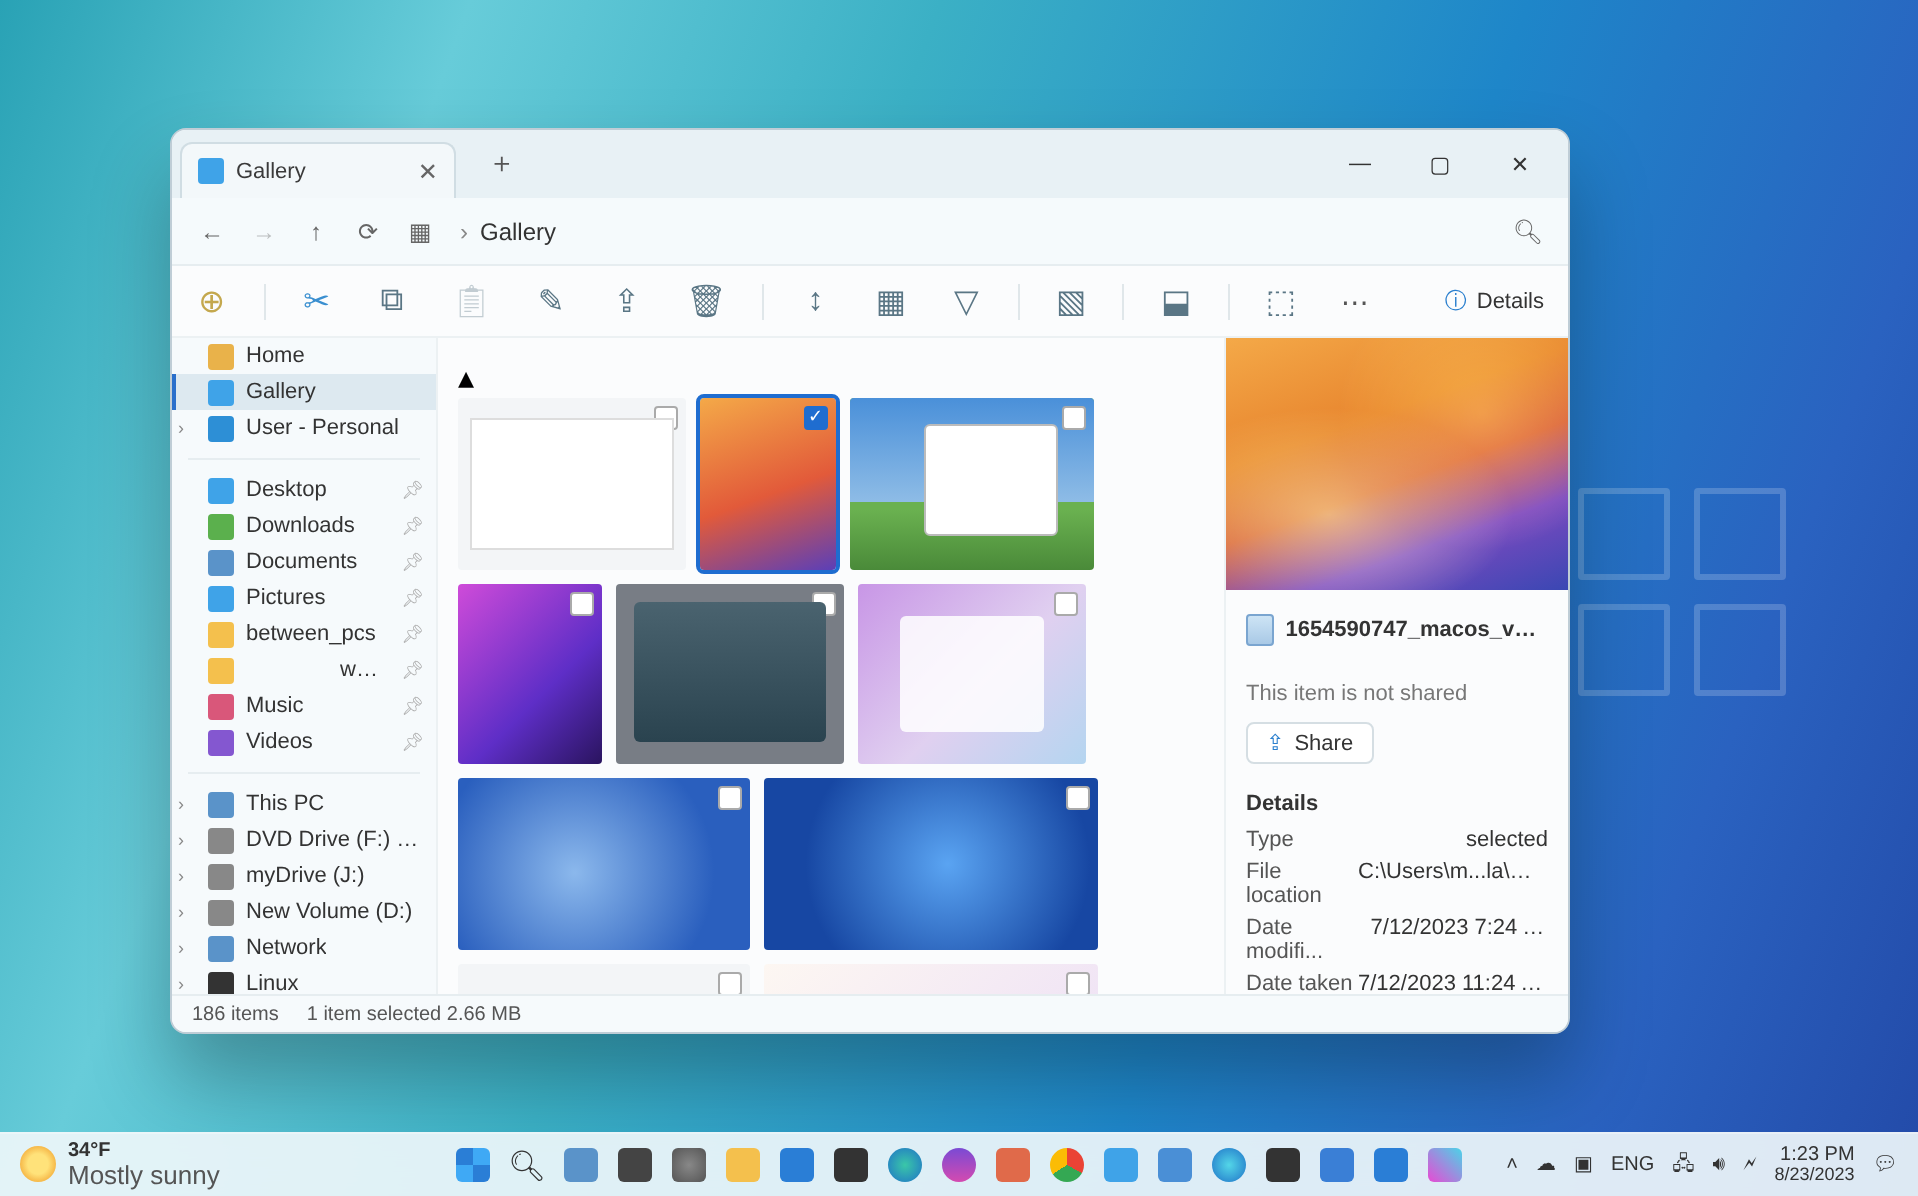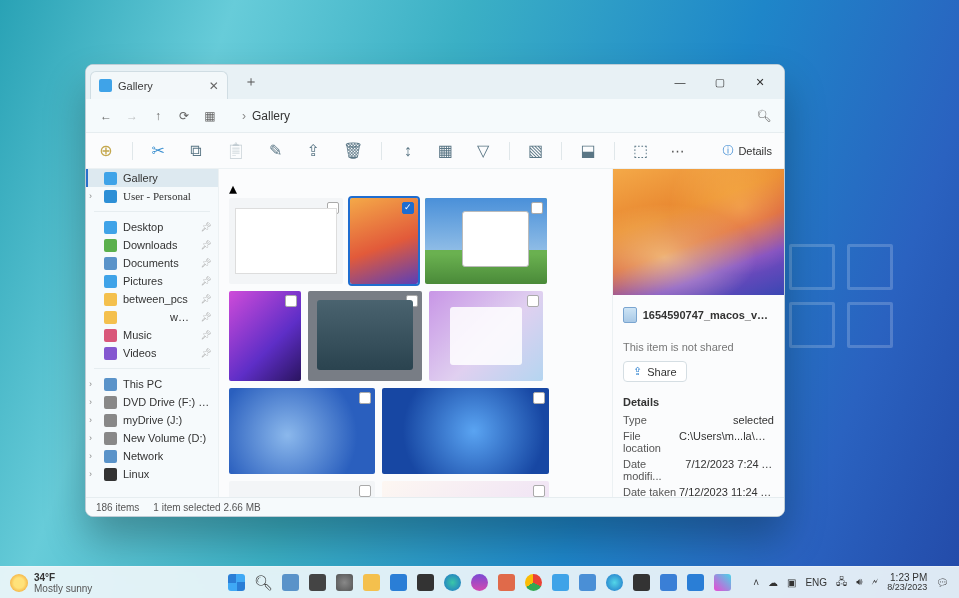--- a/index.html
+++ b/index.html
@@ -15,21 +15,21 @@
   .titlebar { height:34px; background:#e8f1f5; display:flex; align-items:center; padding:0 4px; }
   .tab { display:flex; align-items:center; gap:6px; background:#f3f8fa; border:1px solid #d0dde3; border-bottom:none; border-radius:6px 6px 0 0; padding:4px 8px 4px 8px; margin-top:6px; height:28px; font-size:11px; color:#3a3a3a; }
   .tab .ico{width:13px;height:13px;background:#3fa3e8;border-radius:2px;}
   .tab .close{margin-left:50px;color:#666;font-size:12px;cursor:pointer;}
   .newtab{margin-left:10px;color:#555;font-size:14px;cursor:pointer;padding:4px 6px;}
   .spacer{flex:1;}
   .wbtn{width:40px;height:28px;display:flex;align-items:center;justify-content:center;color:#333;font-size:11px;cursor:pointer;}
 
   .navbar{height:34px;background:#f5fafc;border-bottom:1px solid #e6edf0;display:flex;align-items:center;padding:0 8px;gap:2px;font-size:12px;color:#333;}
   .nbtn{width:24px;height:24px;display:flex;align-items:center;justify-content:center;color:#666;cursor:pointer;border-radius:3px;}
-  .crumb{margin-left:18px;color:#888;}
+  .crumb{margin-left:6px;color:#888;}
   .crumb .loc{margin-left:6px;color:#333;}
   .search{margin-left:auto;}
 
   .toolbar{height:36px;background:#fbfcfd;border-bottom:1px solid #ecf1f3;display:flex;align-items:center;padding:0 12px;gap:22px;}
   .tbtn{width:20px;height:20px;display:flex;align-items:center;justify-content:center;cursor:pointer;color:#5a7685;}
   .toolbar .sep{width:1px;height:18px;background:#e0e7ea;margin:0 -4px;}
   .tmore{margin-left:auto;color:#555;cursor:pointer;font-size:14px;letter-spacing:2px;}
   .details-btn{display:flex;align-items:center;gap:5px;font-size:11px;color:#333;cursor:pointer;}
 
   .body{flex:1;display:flex;overflow:hidden;}
@@ -147,28 +147,32 @@
     <div class="details-btn" style="margin-left:14px;">
       <span style="color:#2a7fce;">ⓘ</span>
       <span>Details</span>
     </div>
   </div>
 
   <div class="body">
 
     <div class="sidebar">
       <div id="sb-top">
+          <div class="srow">
+            <div class="sico" style="background: rgb(233, 178, 74);"></div>
+            <span style="overflow: hidden; text-overflow: ellipsis; white-space: nowrap;">Home</span>
+          </div>
           <div class="srow sel">
             <div class="sico" style="background: rgb(63, 163, 232);"></div>
             <span style="overflow: hidden; text-overflow: ellipsis; white-space: nowrap;">Gallery</span>
           </div>
           <div class="srow">
             <span class="exp">›</span>
             <div class="sico" style="background: rgb(45, 143, 214);"></div>
-            <span style="overflow: hidden; text-overflow: ellipsis; white-space: nowrap; font-family: Liberation Serif, serif;">User - Personal</span>
+            <span style="overflow: hidden; text-overflow: ellipsis; white-space: nowrap;">User - Personal</span>
           </div>
         </div>
       <div class="sdiv"></div>
       <div id="sb-quick">
           <div class="srow">
             <div class="sico" style="background: rgb(63, 163, 232);"></div>
             <span style="overflow: hidden; text-overflow: ellipsis; white-space: nowrap;">Desktop</span>
             <span class="pin">📌︎</span>
           </div>
           <div class="srow">
@@ -331,21 +335,21 @@
     <span>186 items</span>
     <span>1 item selected  2.66 MB</span>
   </div>
 </div>
 
 <div class="taskbar">
   <div class="weather">
     <div class="sun"></div>
     <div>
       <div style="font-weight:600;">34°F</div>
-      <div style="font-size:10px;color:#555;">Mostly sunny</div>
+      <div style="font-size:13px;color:#555;">Mostly sunny</div>
     </div>
   </div>
   <div class="tcenter">
     <div class="ticon">
         <div class="box" style="background:conic-gradient(#3fa9f5 0 25%,#2a7ed6 0 50%,#3fa9f5 0 75%,#2a7ed6 0);"></div>
       </div>
     <div class="ticon">
         <div style="font-size:15px;color:#333;">🔍︎</div>
       </div>
     <div class="ticon">

